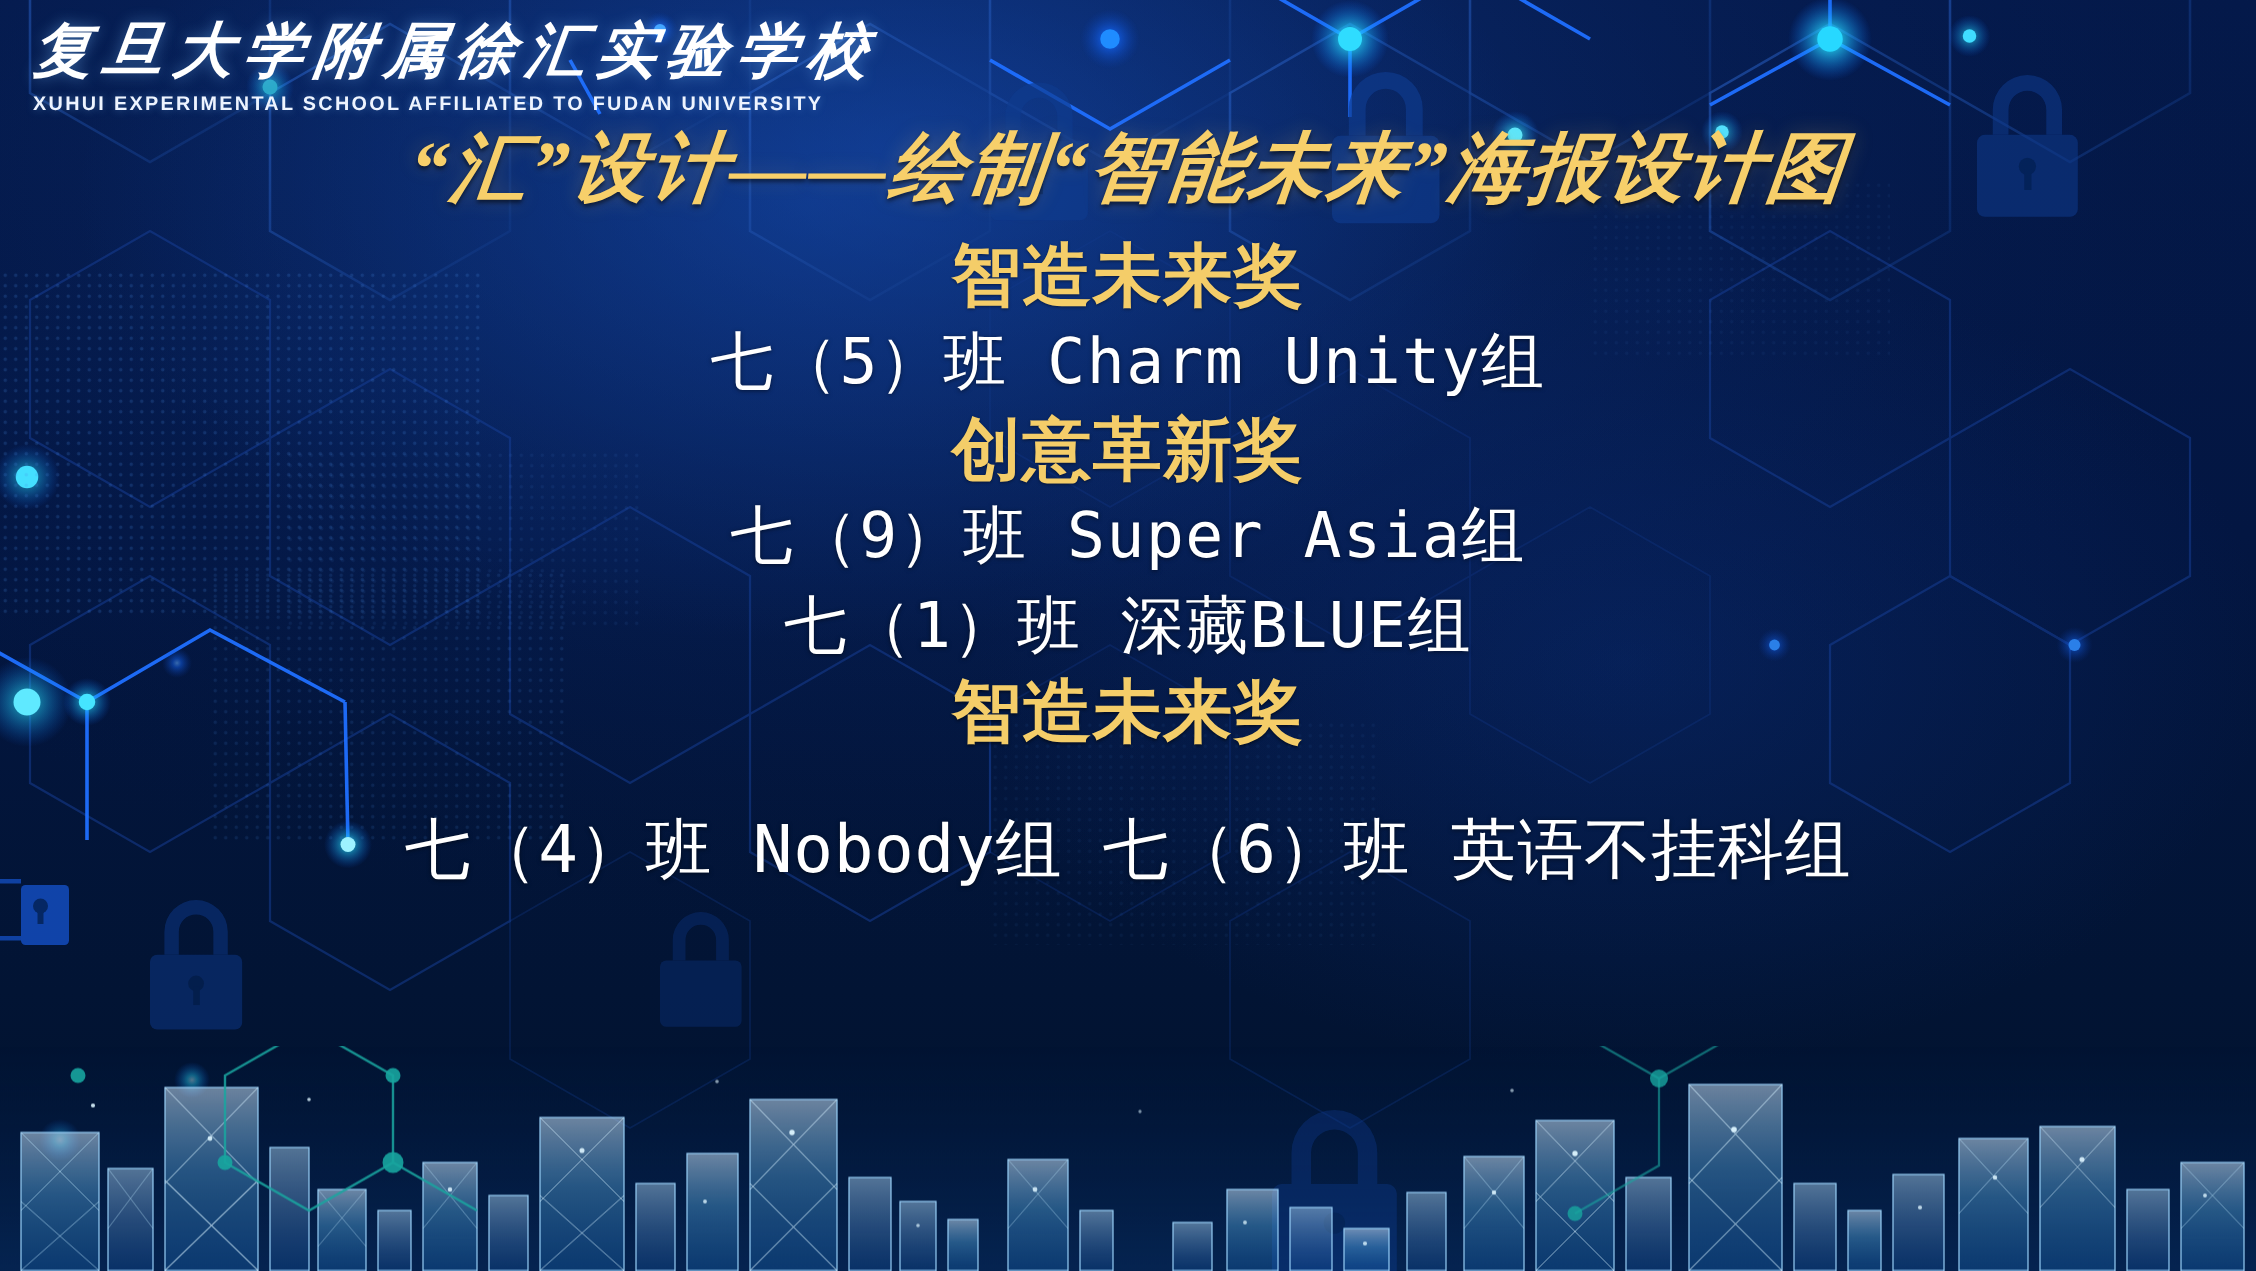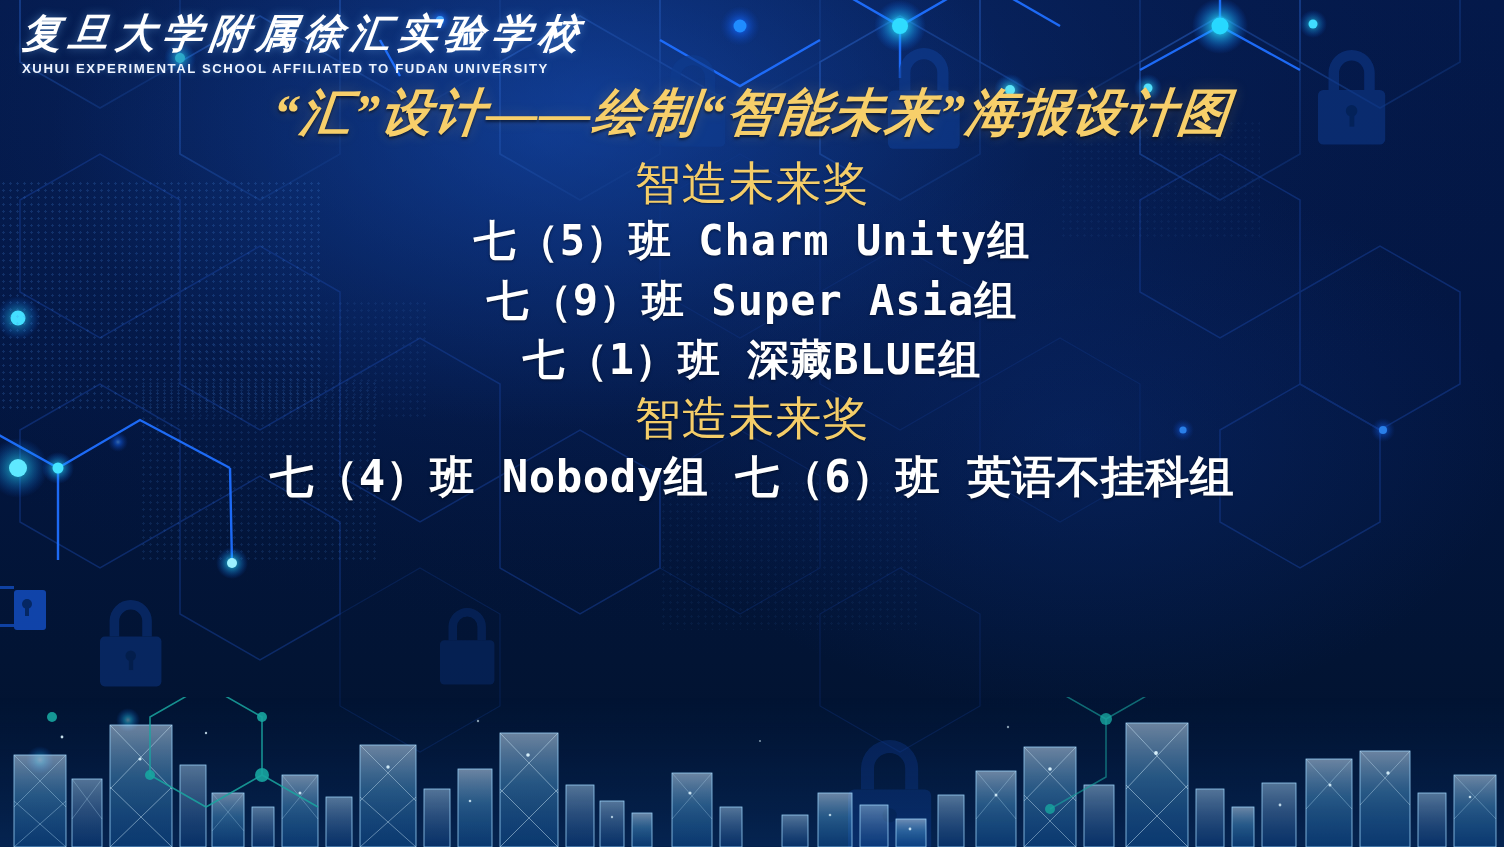--- a/index.html
+++ b/index.html
@@ -86,38 +86,38 @@
     letter-spacing: 2px;
     line-height: 1.08;
     white-space: nowrap;
     text-shadow: 0 2px 3px rgba(0,0,0,0.55), 0 0 14px rgba(247,207,106,0.22);
     transform: skewX(-6deg);
     margin-bottom: 14px;
   }
   .award-name {
     font-family: "DejaVu Sans", "Liberation Sans", sans-serif;
     font-size: 46px;
-    font-weight: 400;
+    font-weight: 700;
     color: #f4cd69;
     letter-spacing: 1px;
     line-height: 1.22;
     white-space: nowrap;
     text-shadow: 0 1px 2px rgba(0,0,0,0.45);
   }
   .winner {
     font-family: "DejaVu Sans Mono", "Liberation Mono", monospace;
     font-size: 42px;
-    font-weight: 700;
+    font-weight: 400;
     color: #ffffff;
     letter-spacing: 1px;
     line-height: 1.42;
     white-space: nowrap;
     text-shadow: 0 1px 3px rgba(0,0,0,0.5);
   }
-  .winner.wide { font-size: 44px; letter-spacing: 0.5px; }
+  .winner.wide { font-size: 44px; letter-spacing: 0.5px; margin-top: 34px; }
 
   
   .skyline {
     position: absolute;
     left: 0;
     right: 0;
     bottom: 0;
     height: 150px;
     z-index: 4;
     pointer-events: none;
@@ -295,20 +295,21 @@
   <div class="content">
 
     <div class="main-title">“汇”设计——绘制“智能未来”海报设计图</div>
 
     <div>
       <div class="award-name">智造未来奖</div>
       <div class="winner">七（5）班 Charm Unity组</div>
     </div>
 
     <div>
+      <div class="award-name">创意革新奖</div>
       <div class="winner">七（9）班 Super Asia组</div>
       <div class="winner">七（1）班 深藏BLUE组</div>
     </div>
 
     <div>
       <div class="award-name">智造未来奖</div>
       <div class="winner wide">七（4）班 Nobody组 七（6）班 英语不挂科组</div>
     </div>
 
   </div>

